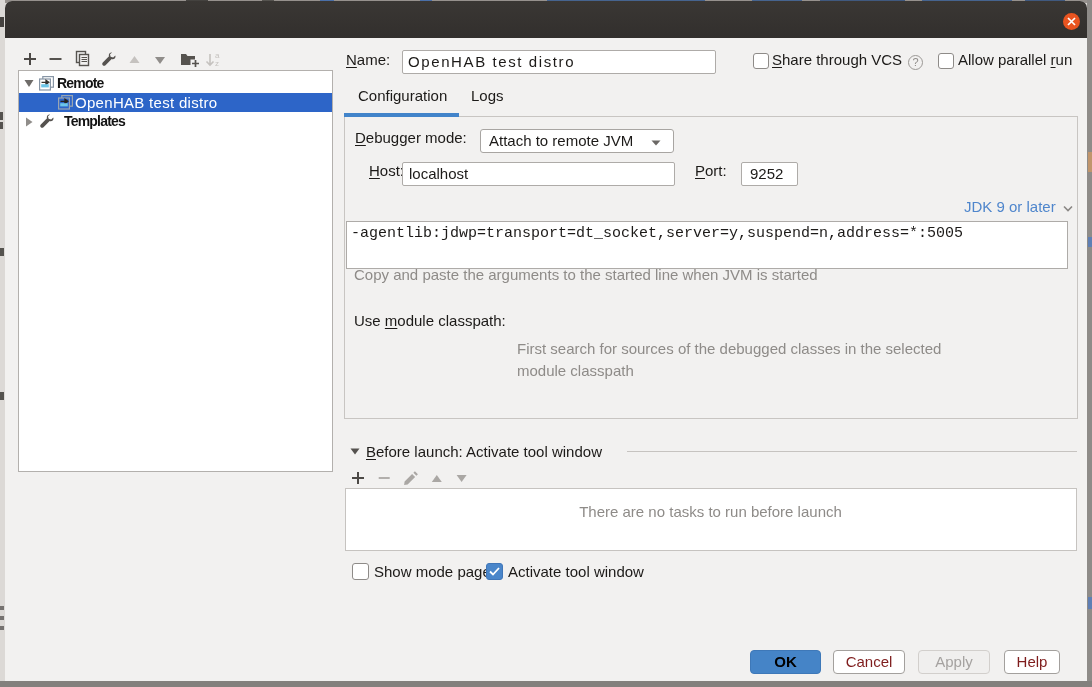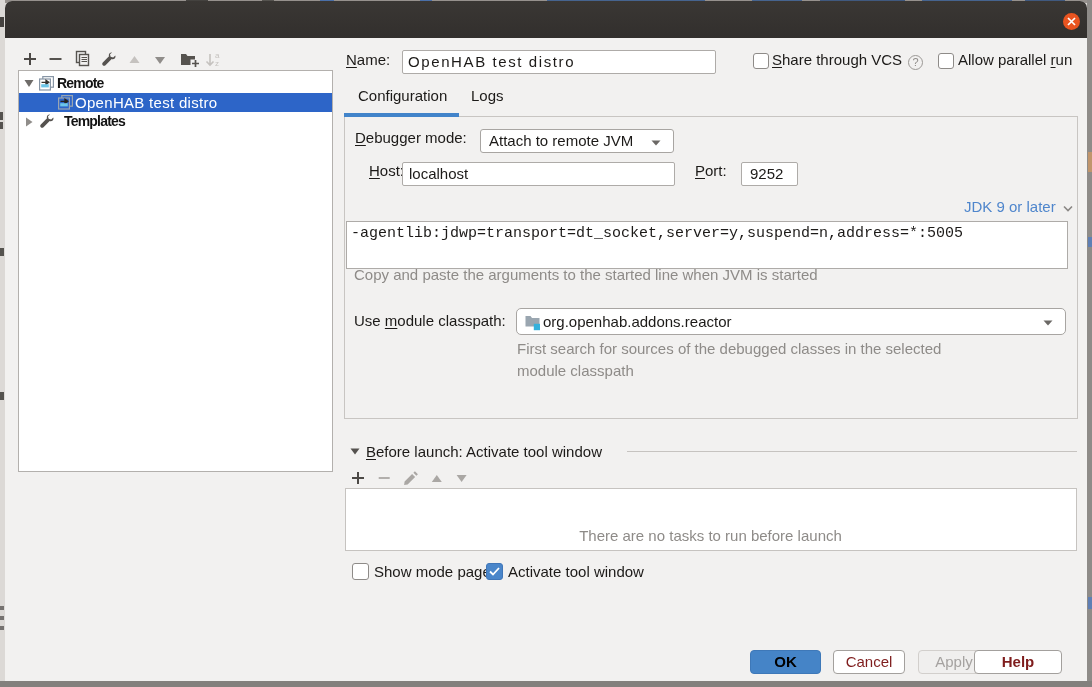--- a/index.html
+++ b/index.html
@@ -155,52 +155,43 @@
   <div class="abs field" style="left:736px; top:161px; width:57px; height:24px; line-height:22px; padding-left:8px;">9252</div>
   <div class="abs lbl" style="left:959px; top:197.5px; color:#4f86cc;">JDK 9 or later
     <svg style="margin-left:3px;" width="10" height="7" viewBox="0 0 10 7">
         <path d="M1 1.5 L5 5.5 L9 1.5" stroke="#8a8784" stroke-width="1.6" fill="none"></path>
       </svg>
   </div>
   <div class="abs field" style="left:341px; top:220px; width:722px; height:48px; font-family:'Liberation Mono',monospace; font-size:15px; padding:3px 0 0 4px; border-radius:0;">-agentlib:jdwp=transport=dt_socket,server=y,suspend=n,address=*:5005</div>
   <div class="abs lbl hint" style="left:349px; top:266px;">Copy and paste the arguments to the started line when JVM is started</div>
 
   <div class="abs lbl" style="left:349px; top:312px;">Use <u>m</u>odule classpath:</div>
-  <div class="abs combo" style="left:511px; top:307px; width:550px; height:27px; line-height:25px; padding-left:26px; border-radius:5px;">org.openhab.addons.reactor
-    <svg class="abs" style="left:8px; top:6px;" width="16" height="17" viewBox="0 0 16 17">
-        <path d="M0.5 1 L5.5 1 L7 3 L14.5 3 L14.5 11.5 L0.5 11.5 Z" fill="#9aa6b0"></path>
-        <rect x="8.8" y="8.8" width="6.2" height="6.4" fill="#35b1dc"></rect>
-      </svg>
-    <svg class="abs" style="right:12px; top:11px;" width="10" height="6" viewBox="0 0 10 6">
-        <path d="M0.5 0.5 L9.5 0.5 L5 5.5 Z" fill="#6b6865"></path>
-      </svg>
-  </div>
   <div class="abs lbl hint" style="left:512px; top:337px; line-height:22px;">First search for sources of the debugged classes in the selected<br>module classpath</div>
 
   <svg class="abs" style="left:345px; top:447px;" width="10" height="7" viewBox="0 0 10 7">
       <path d="M0.5 0.5 L9.5 0.5 L5 6.5 Z" fill="#55524f"></path>
     </svg>
   <div class="abs lbl" style="left:361px; top:443px;"><u>B</u>efore launch: Activate tool window</div>
   <div class="abs" style="left:622px; top:450px; width:450px; height:1px; background:#c6c3c0;"></div>
   <svg class="abs" id="toolbar2" style="left:345px; top:467px;" width="125" height="20" viewBox="0 0 125 20">
     <path d="M8 4 L8 16 M2 10 L14 10" stroke="#4c4946" stroke-width="2" fill="none"></path>
     <path d="M28.7 10 L39.7 10" stroke="#b2afac" stroke-width="2" fill="none"></path>
     <path d="M54.6 13.5 L62.1 6 L65.1 9 L57.6 16.5 L54.1 17 Z M63.4 4.7 L66.4 7.7 L67.9 6.2 L64.9 3.2 Z" fill="#aaa7a4"></path>
     <path d="M81.8 14 L91.8 14 L86.8 7 Z" fill="#aaa7a4"></path>
     <path d="M106.6 7 L116.6 7 L111.6 14 Z" fill="#aaa7a4"></path>
   </svg>
   <div class="abs" style="left:340px; top:487px; width:732px; height:63px; background:#fff; border:1px solid #c6c3c0;"></div>
-  <div class="abs hint" style="left:340px; top:502px; width:731px; text-align:center;margin-top:24px;">There are no tasks to run before launch</div>
+  <div class="abs hint" style="left:340px; top:502px; width:731px; text-align:center;">There are no tasks to run before launch</div>
 
   <div class="abs" style="left:347px; top:562px; width:17px; height:17px; background:#fff; border:1px solid #8e8b88; border-radius:3px;"></div>
   <div class="abs lbl" style="left:369px; top:562.5px;">Show mode page</div>
   <div class="abs" style="left:481px; top:562px; width:17px; height:17px; background:#4a86ca; border:1px solid #4076b8; border-radius:3px;">
     <svg style="position:absolute; left:2px; top:3px;" width="11" height="9" viewBox="0 0 11 9">
         <path d="M1 4.5 L4 7.5 L10 1" stroke="#ffffff" stroke-width="1.8" fill="none"></path>
       </svg>
   </div>
   <div class="abs lbl" style="left:503px; top:562.5px;">Activate tool window</div>
 
   <div class="abs btn" id="okbtn">OK</div>
   <div class="abs btn btnw" style="left:828px; width:72px;">Cancel</div>
   <div class="abs btn" id="applybtn">Apply</div>
-  <div class="abs btn btnw" style="left:969px; width:88px;font-weight:bold;">Help</div>
+  <div class="abs btn btnw" style="left:999px; width:56px;">Help</div>
 </div>
 
 </body></html>

